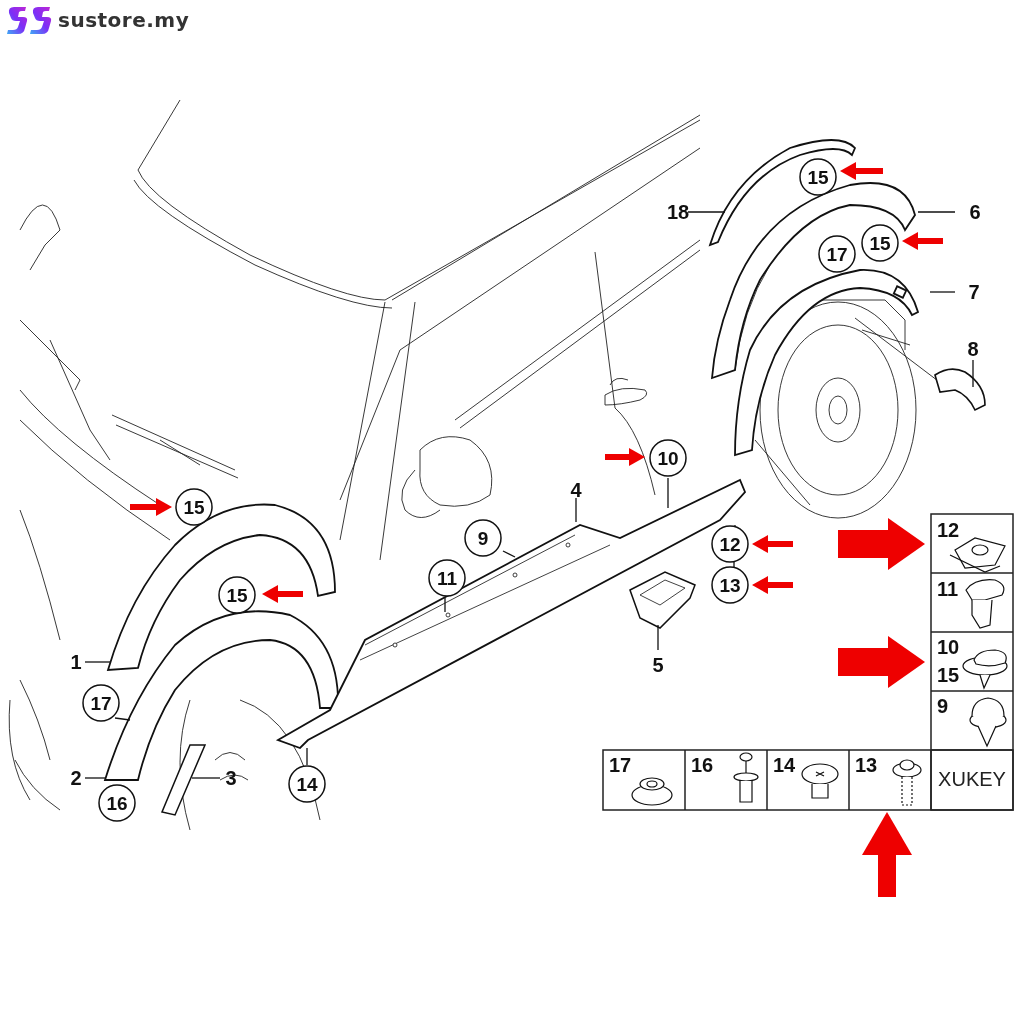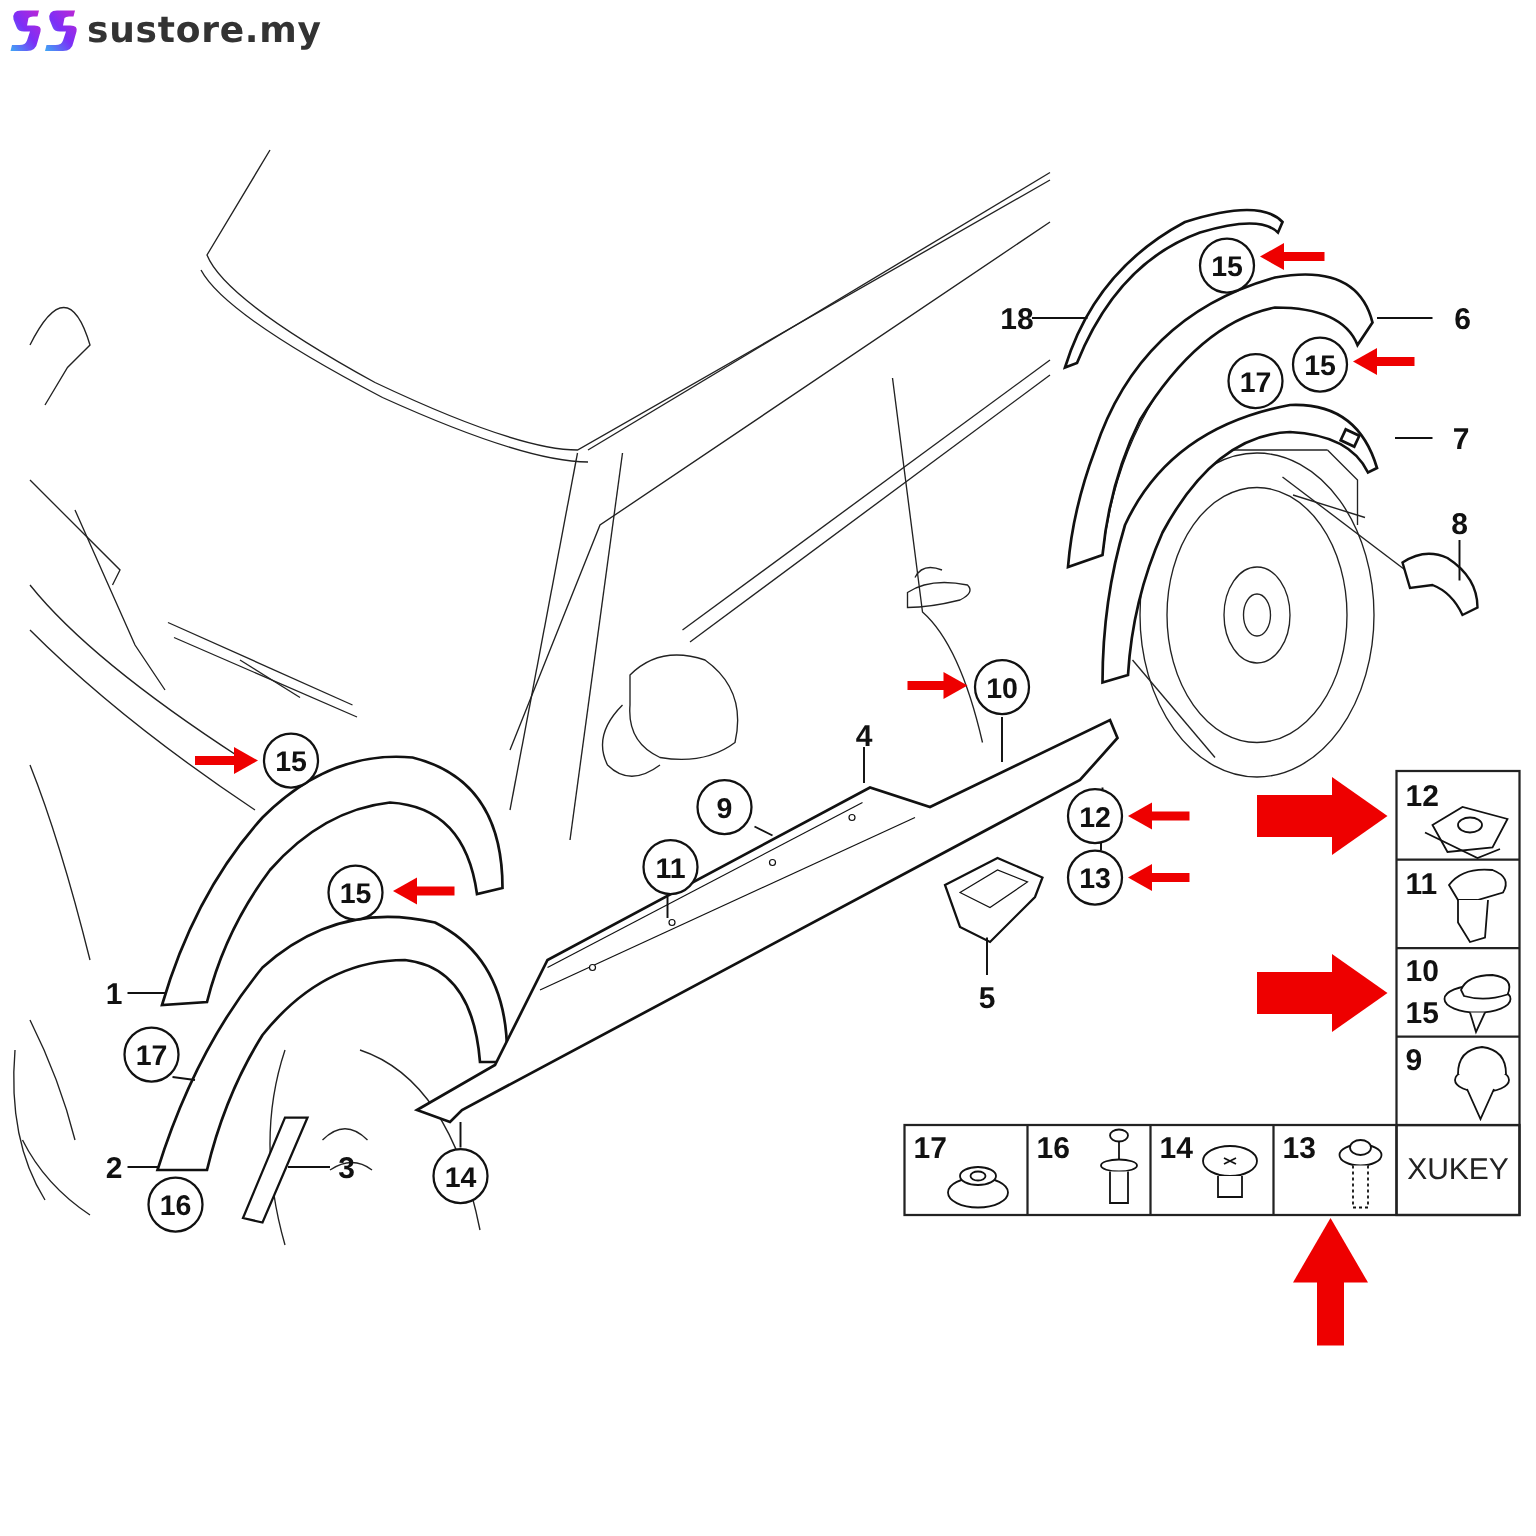--- a/index.html
+++ b/index.html
@@ -1,19 +1,19 @@
 <!DOCTYPE html>
 <html><head>
 <meta charset="utf-8">
 <style>
   html, body { margin:0; padding:0; background:#fff; }
   body { width:1024px; height:1024px; position:relative; overflow:hidden; font-family:"Liberation Sans", sans-serif; }
   #stage { position:absolute; left:0; top:0; width:1024px; height:1024px; }
   .logo { position:absolute; left:6px; top:4px; height:32px; display:flex; align-items:center; gap:6px; }
-  .logo-text { font-family:"DejaVu Sans", sans-serif; font-size:24px; font-weight:bold; color:#333; letter-spacing:0.5px; }
+  .logo-text { font-family:"DejaVu Sans", sans-serif; font-size:20px; font-weight:bold; color:#333; letter-spacing:0.5px; }
   svg text { font-family:"Liberation Sans", sans-serif; }
   .callout-num { font-size:19px; font-weight:bold; fill:#111; }
   .plain-num { font-size:20px; font-weight:bold; fill:#111; }
   .cell-num { font-size:20px; font-weight:bold; fill:#111; }
   .xukey { font-size:20px; fill:#222; }
 </style>
 </head>
 <body>
 
 <div id="stage">

